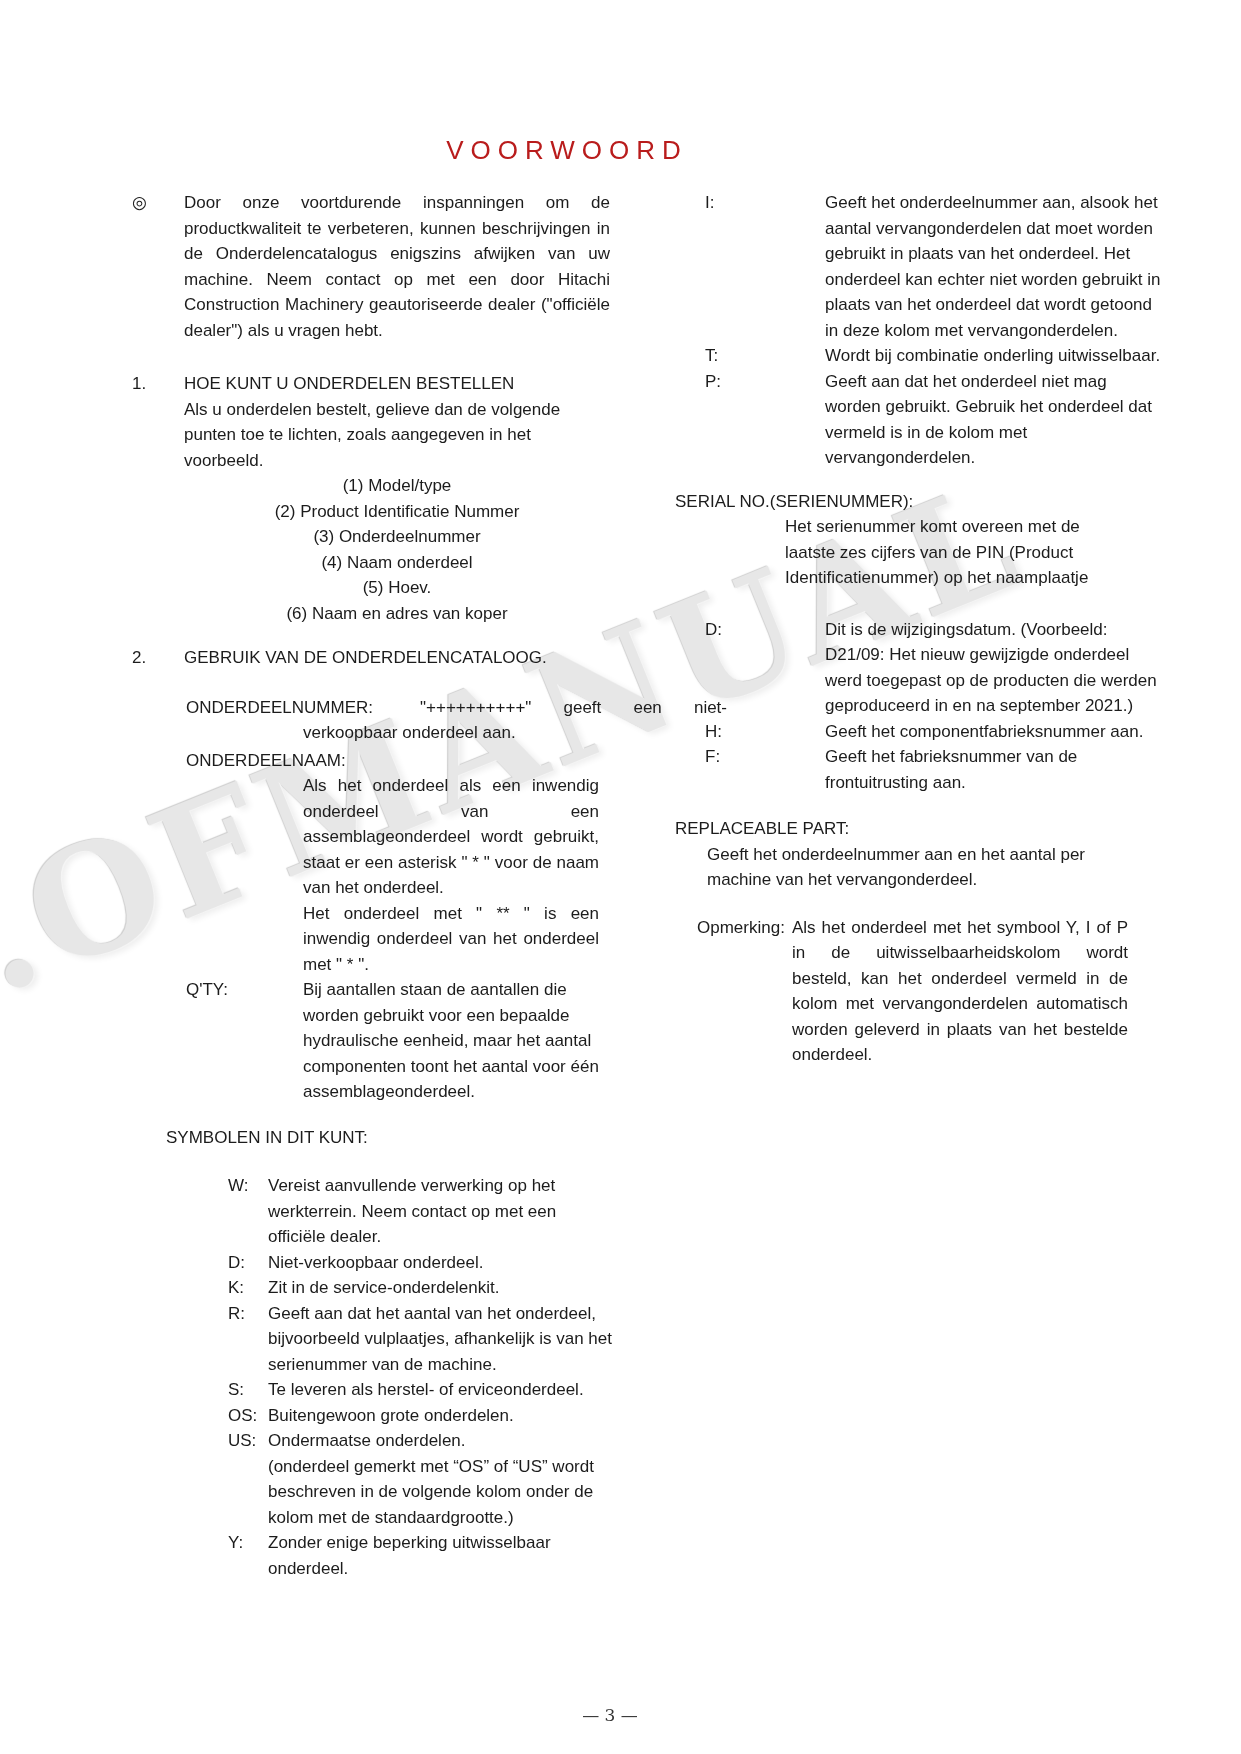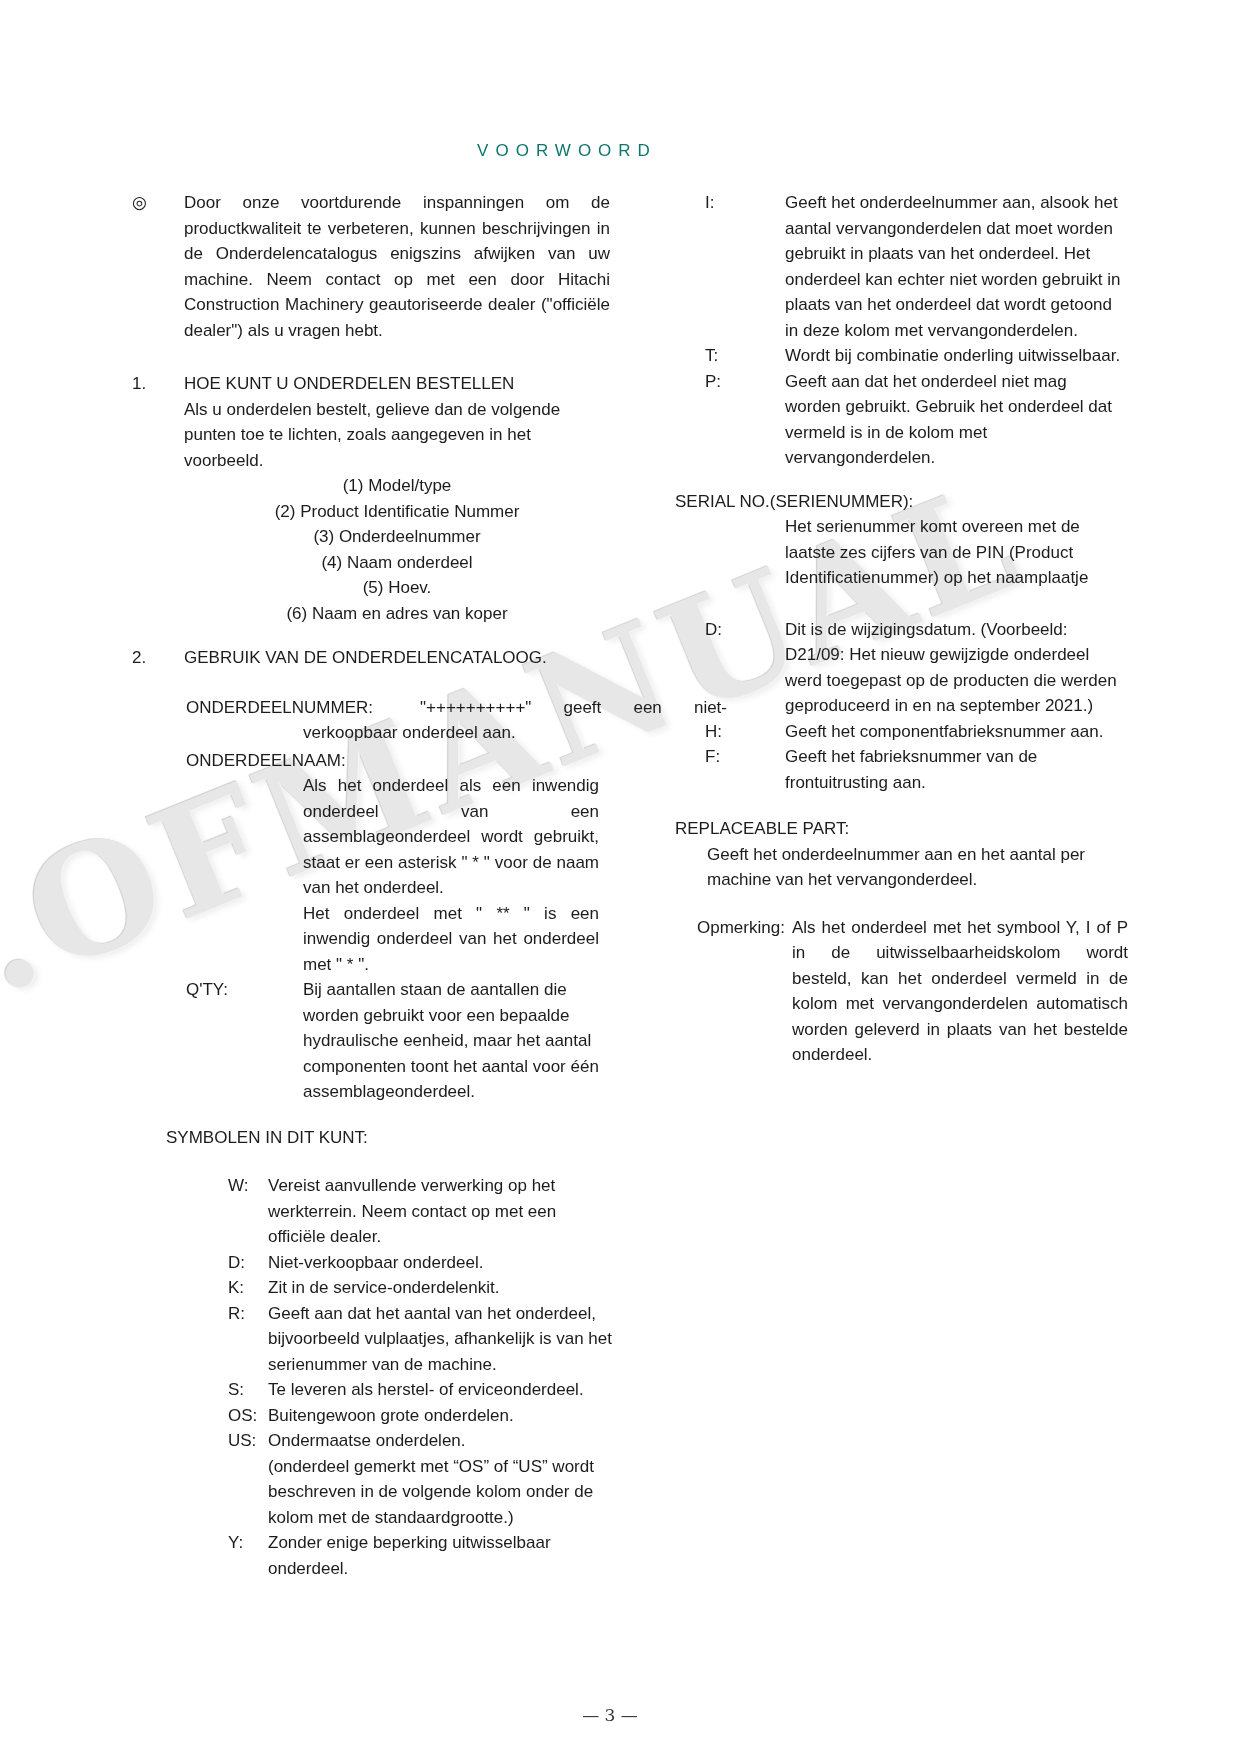--- a/index.html
+++ b/index.html
@@ -14,21 +14,21 @@
     font-family:"DejaVu Serif", serif;font-weight:bold;
     font-size:150px;line-height:150px;letter-spacing:6px;
     color:#e7e7e7;
     text-shadow:1px 1px 0 #f4f4f4,-1px -1px 1px #cfcfcf,3px 4px 6px rgba(0,0,0,0.07);
     transform:rotate(-22deg);transform-origin:0 50%;
     white-space:nowrap;user-select:none;
   }
   .content{position:relative;z-index:1;}
   .title{
     position:absolute;top:138px;left:0;width:1134px;text-align:center;
-    font-size:17px;letter-spacing:7px;color:#0f766e;
+    font-size:26px;letter-spacing:7px;color:#b91c1c;
   }
   .col-left{position:absolute;left:132px;top:190px;width:478px;}
   .col-right{position:absolute;left:675px;top:190px;width:470px;}
 
   .hang{position:relative;padding-left:52px;}
   .hang .marker{position:absolute;left:0;top:0;width:52px;}
   .just{text-align:justify;}
   .intro-text{width:426px;}
   .s1{margin-top:28px;}
   .s1-para{width:426px;}
@@ -45,21 +45,21 @@
   .sym-heading{margin-left:34px;margin-top:20px;}
   .sym-intro{margin-left:73px;width:372px;}
   .sym-list{margin-top:23px;margin-left:96px;}
   .sym-row{position:relative;padding-left:40px;}
   .sym-row .sym-key{position:absolute;left:0;top:0;width:40px;}
   .sym-row .sym-desc{width:348px;white-space:pre-line;}
 
   .rsym-list{margin-left:30px;}
   .rsym-row{position:relative;padding-left:80px;}
   .rsym-row .sym-key{position:absolute;left:0;top:0;width:80px;}
-  .rsym-row .sym-desc{width:336px;white-space:pre-line;}
+  .rsym-row .sym-desc{width:336px;white-space:pre-line;margin-left:40px;}
 
   .serial-head{margin-top:18px;}
   .serial-text{margin-left:110px;width:336px;}
   .dhf-list{margin-top:26px;}
   .repl-head{margin-top:21px;}
   .repl-text{margin-left:32px;width:403px;}
   .note{margin-top:22px;margin-left:22px;position:relative;padding-left:95px;}
   .note .note-label{position:absolute;left:0;top:0;width:95px;}
   .note .note-text{width:336px;text-align:justify;}
 

